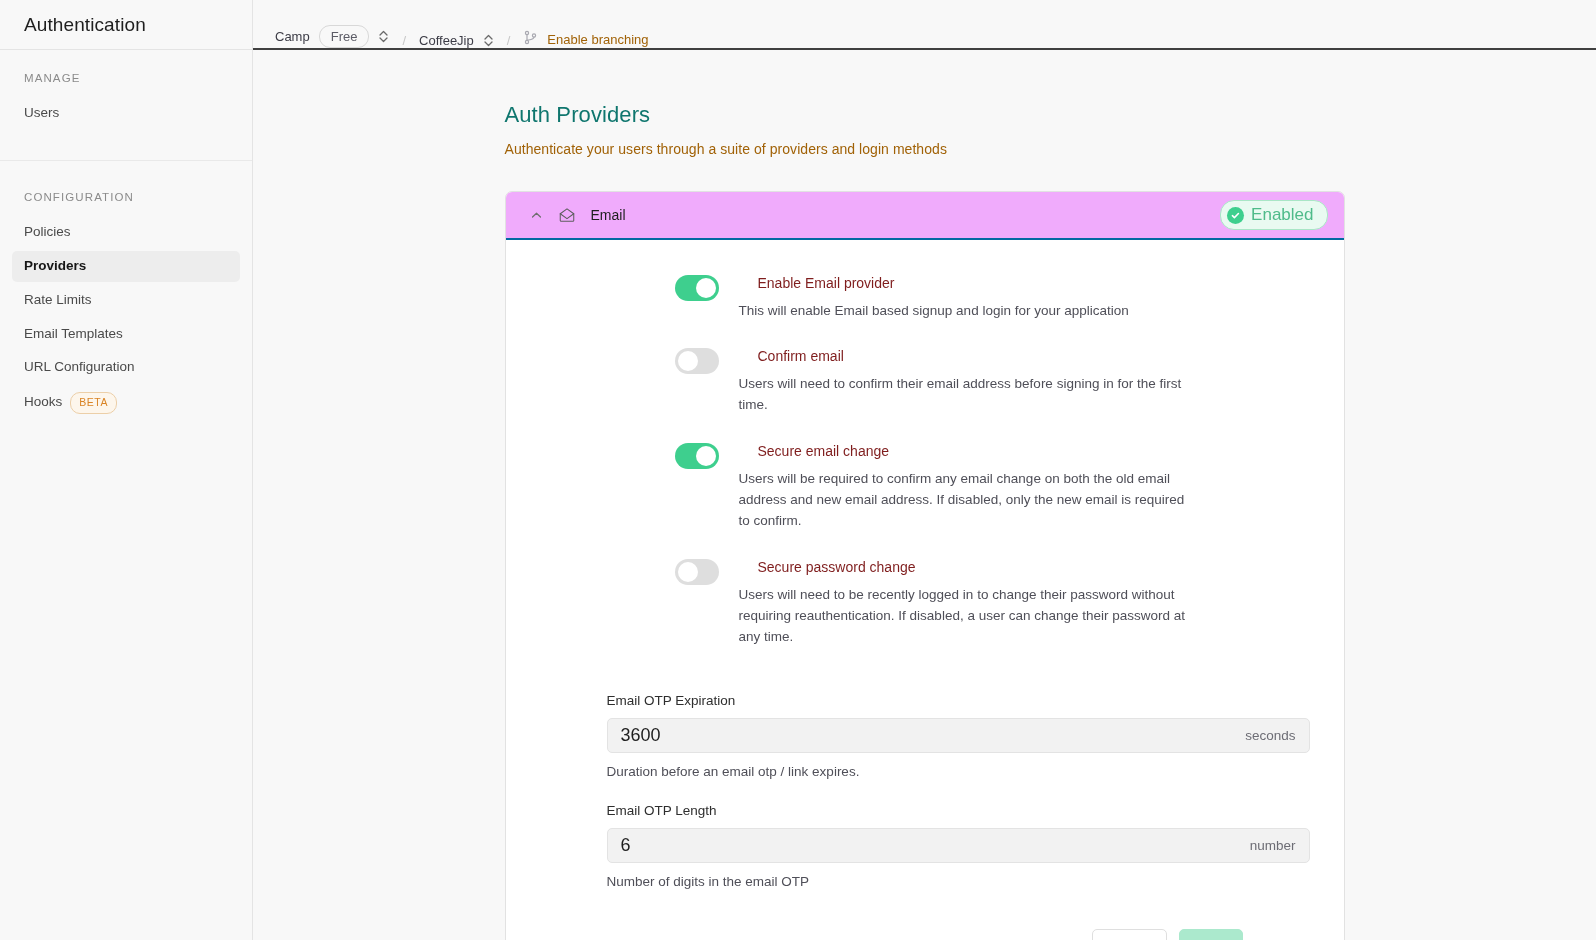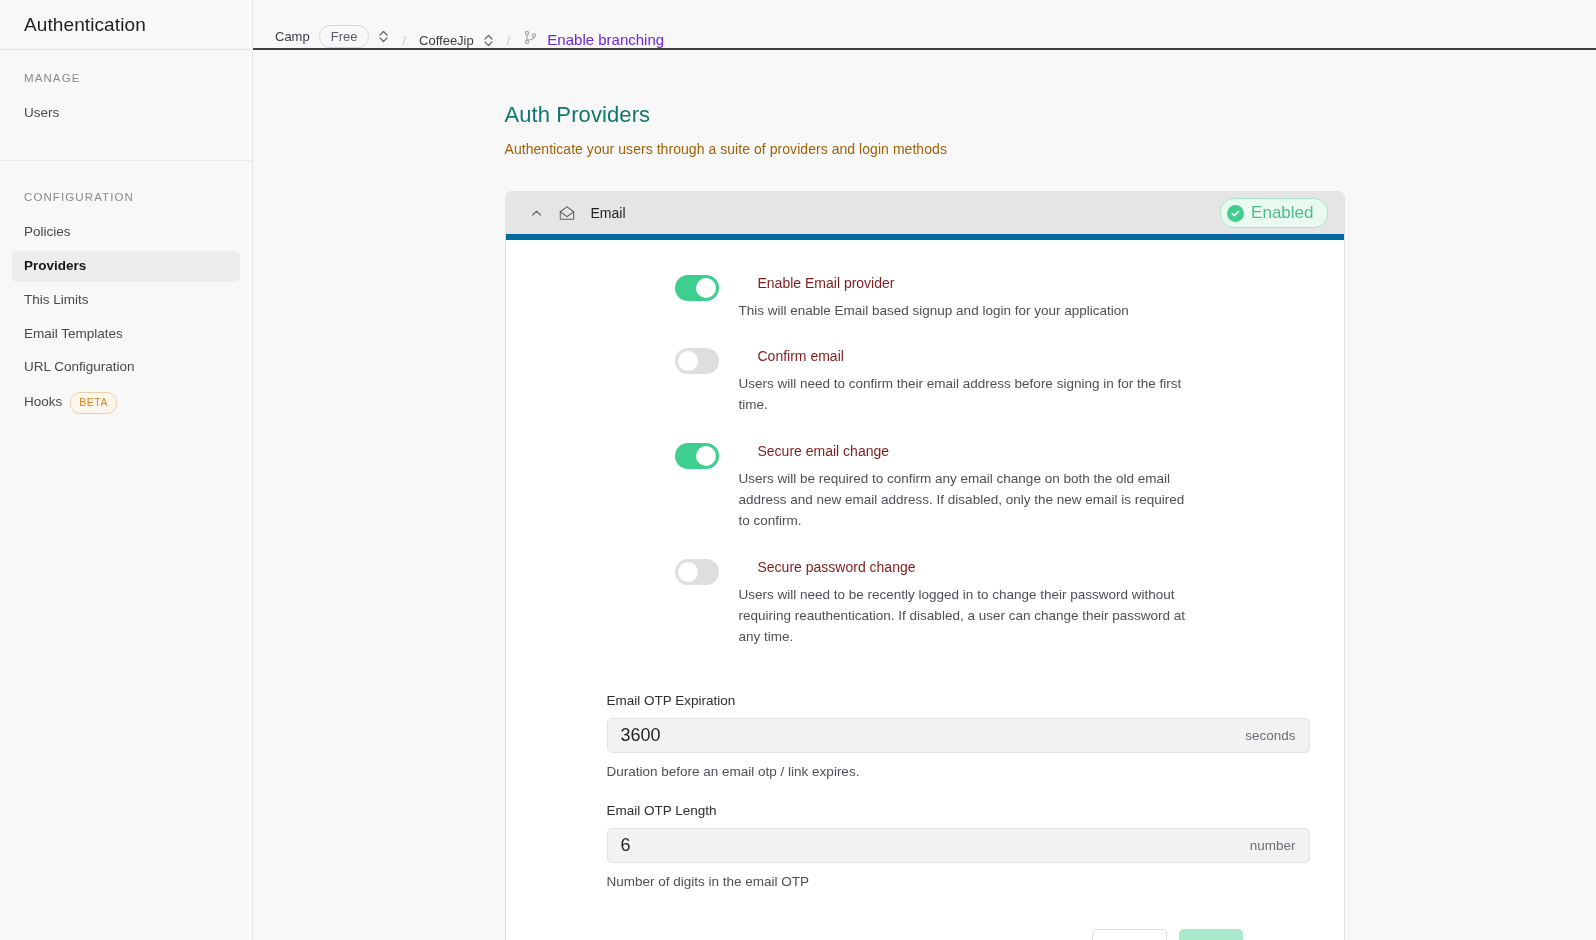--- a/index.html
+++ b/index.html
@@ -67,21 +67,21 @@
   }
   .pill-free {
     font-size: 13px; color: #5c5c66;
     border: 1px solid #d8d8d8; background: transparent;
     border-radius: 11px; padding: 3px 11px;
   }
   .sep { color: #c7c7c7; font-size: 13px; padding: 0 3px; }
   .chev-ud { display: inline-flex; width: 11px; height: 15px; color: #6a6a6a; }
   .branch-link {
     display: flex; align-items: center; gap: 9px;
-    font-size: 15px; color: #6d28d9; cursor: pointer;
+    font-size: 13px; color: #a16207; cursor: pointer;
   }
 
   .content {
     flex: 1; overflow: hidden;
     display: flex; justify-content: center;
     padding-top: 52px;
   }
   .content-inner { width: 840px; }
 
   .page-title { font-size: 22px; font-weight: 400; color: #0f766e; letter-spacing: .1px; }
@@ -90,22 +90,22 @@
   
   .card {
     margin-top: 34px;
     border: 1px solid #e2e2e2;
     border-radius: 7px;
     background: #fff;
     overflow: hidden;
   }
   .card-head {
     height: 48px;
-    background: #e5e5e5;
-    border-bottom: 6px solid #0369a1;
+    background: #f0abfc;
+    border-bottom: 2px solid #0369a1;
     display: flex; align-items: center;
     padding: 0 16px 0 24px;
     cursor: pointer;
   }
   .card-head-left { display: flex; align-items: center; gap: 15px; }
   .chev-up { color: #6e6e6e; display: inline-flex; }
   .mail-icon { color: #5d5d5d; display: inline-flex; }
   .card-head-title { font-size: 14px; color: #1f1f1f; }
   .spacer { flex: 1; }
   .enabled-badge {
@@ -194,21 +194,21 @@
     <div class="nav-group second">
       <div class="nav-heading">CONFIGURATION</div>
 
       <div class="nav-item">
         <span>Policies</span>
       </div>
       <div class="nav-item active">
         <span>Providers</span>
       </div>
       <div class="nav-item">
-        <span>This Limits</span>
+        <span>Rate Limits</span>
       </div>
       <div class="nav-item">
         <span>Email Templates</span>
       </div>
       <div class="nav-item">
         <span>URL Configuration</span>
       </div>
       <div class="nav-item">
         <span>Hooks</span>
         <span class="badge-beta">BETA</span>

